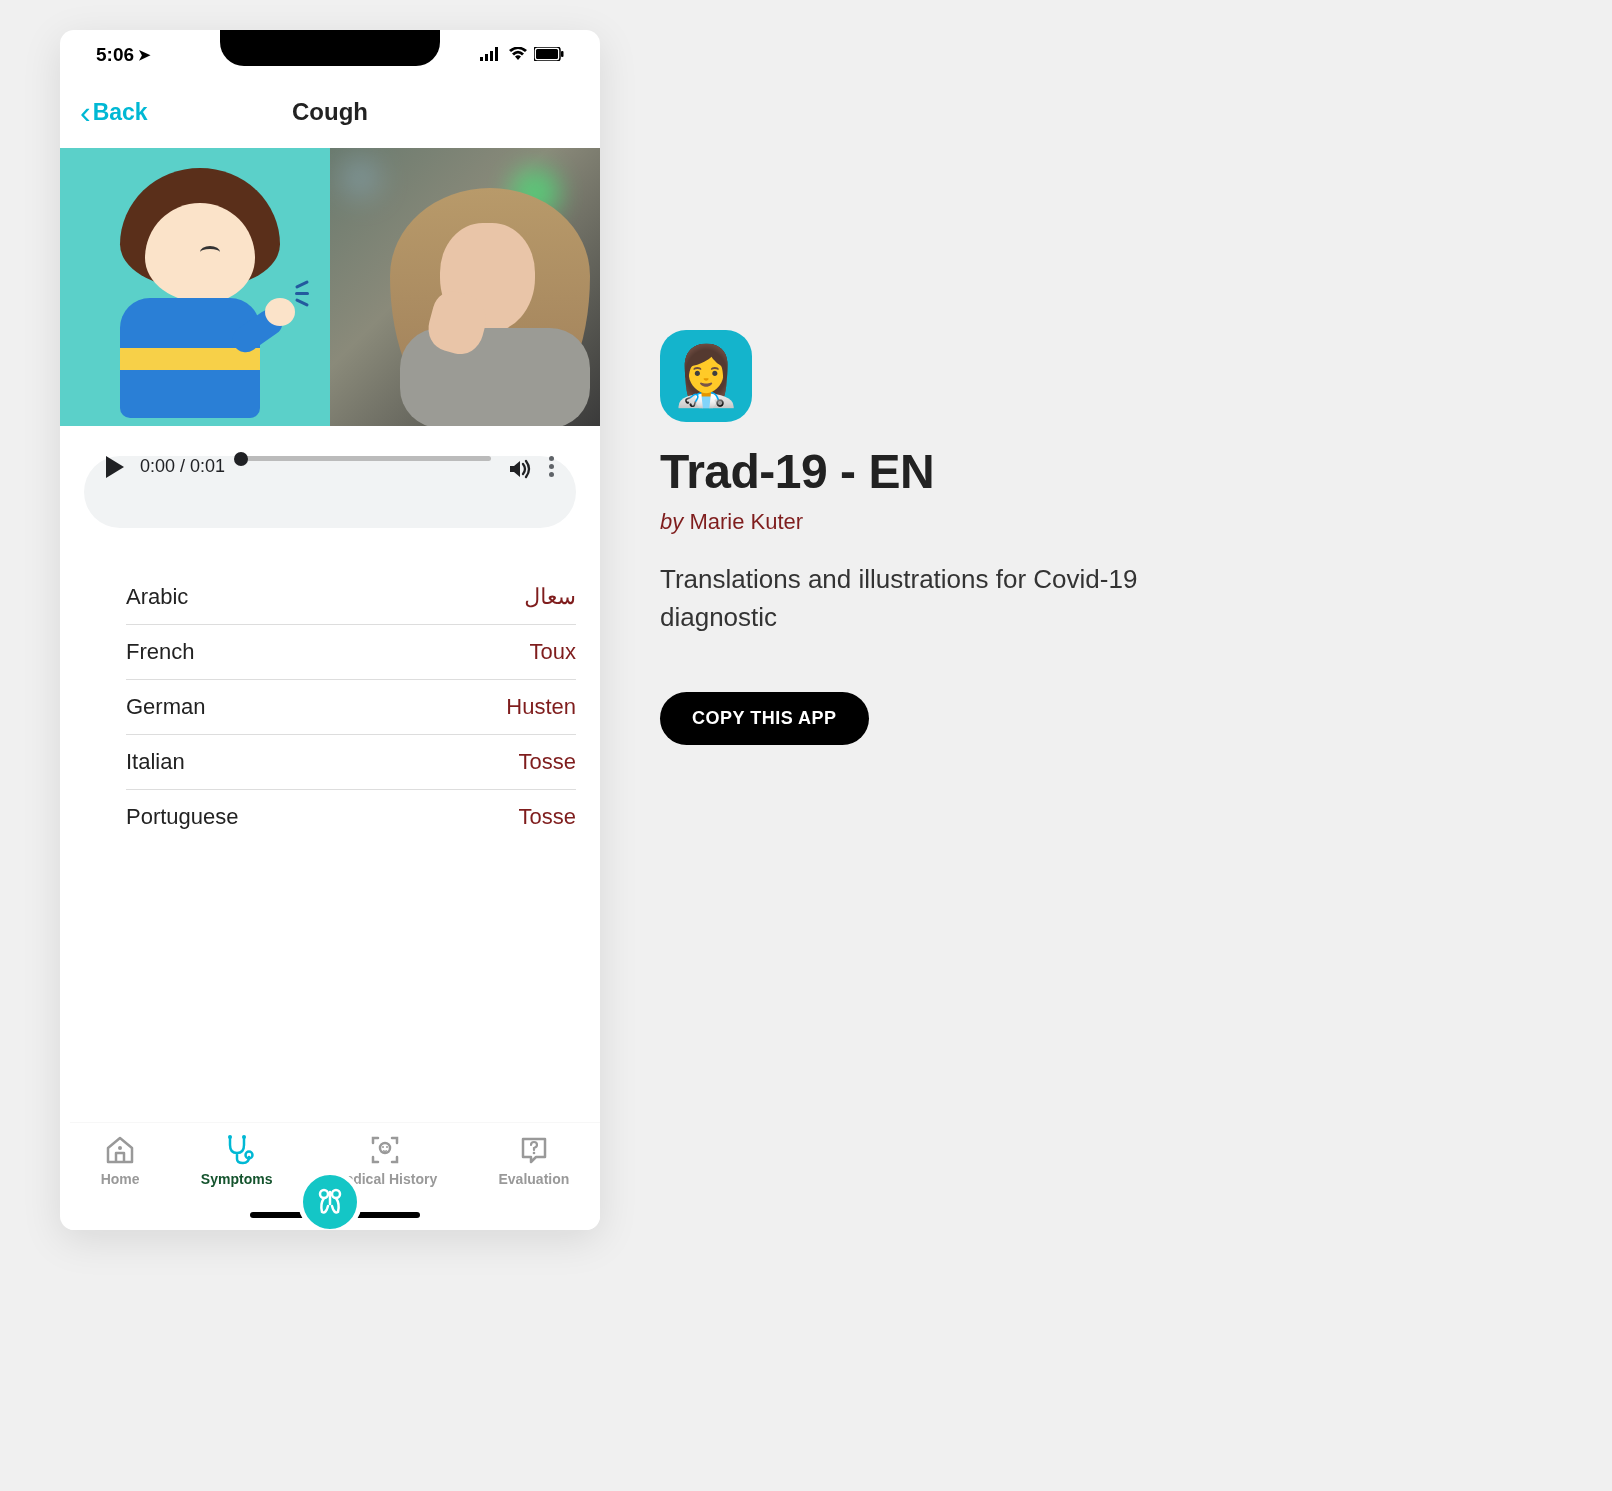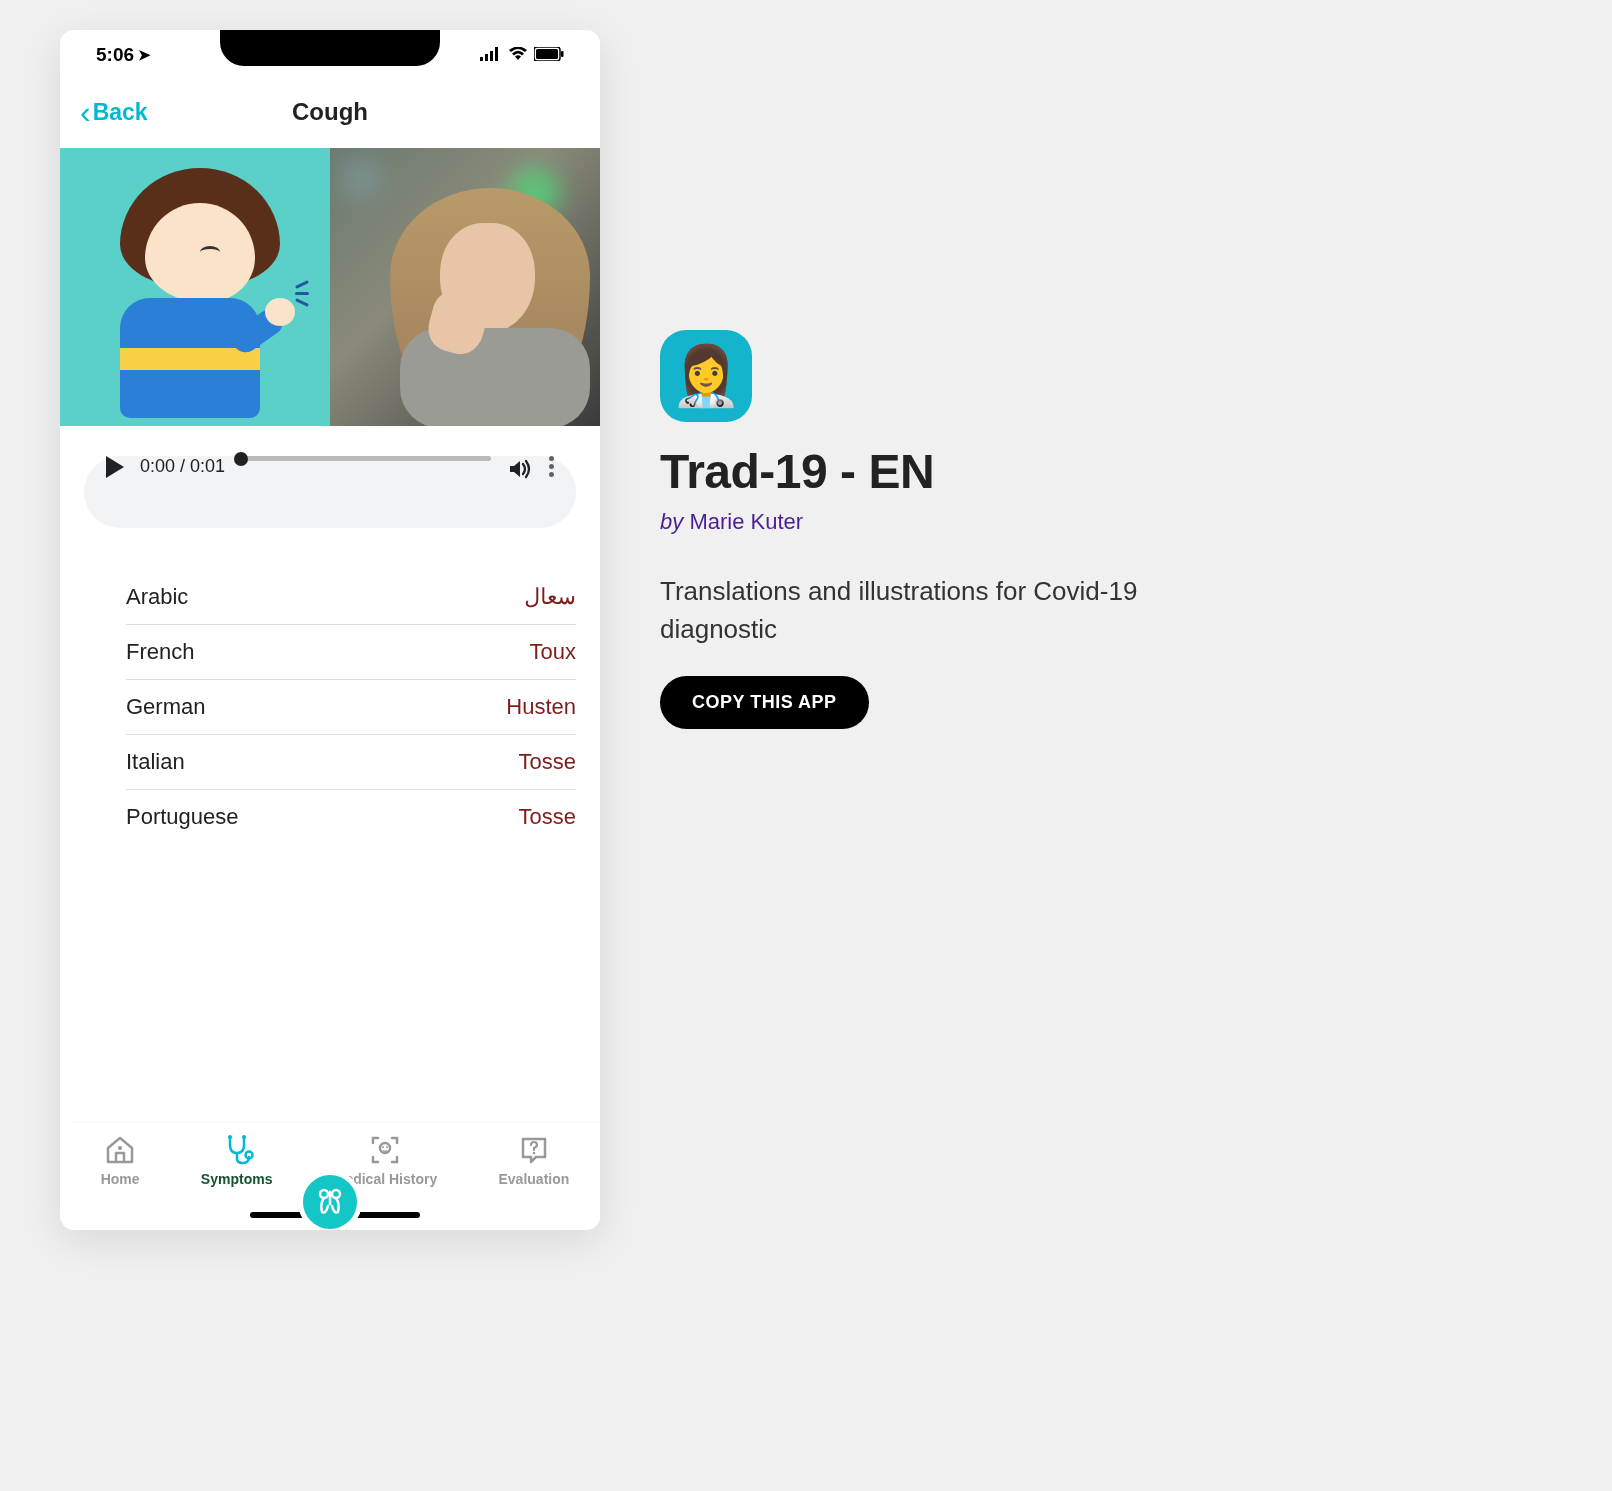--- a/index.html
+++ b/index.html
@@ -179,25 +179,25 @@
       justify-content: center;
       font-size: 58px;
     }
     .app-title {
       margin-top: 22px;
       font-size: 48px;
       font-weight: 800;
       color: #222;
       letter-spacing: -0.5px;
     }
-    .app-author { margin-top: 10px; font-size: 22px; color: #4c1d95; }
+    .app-author { margin-top: 10px; font-size: 22px; color: #7f1d1d; }
     .app-author .by { font-style: italic; }
-    .app-desc { margin-top: 38px; font-size: 26px; color: #333; line-height: 1.45; }
+    .app-desc { margin-top: 26px; font-size: 26px; color: #333; line-height: 1.45; }
     .copy-btn {
-      margin-top: 28px;
+      margin-top: 56px;
       background: #000;
       color: #fff;
       border: none;
       border-radius: 30px;
       padding: 16px 32px;
       font-size: 18px;
       font-weight: 800;
       letter-spacing: 0.5px;
     }
   </style>

